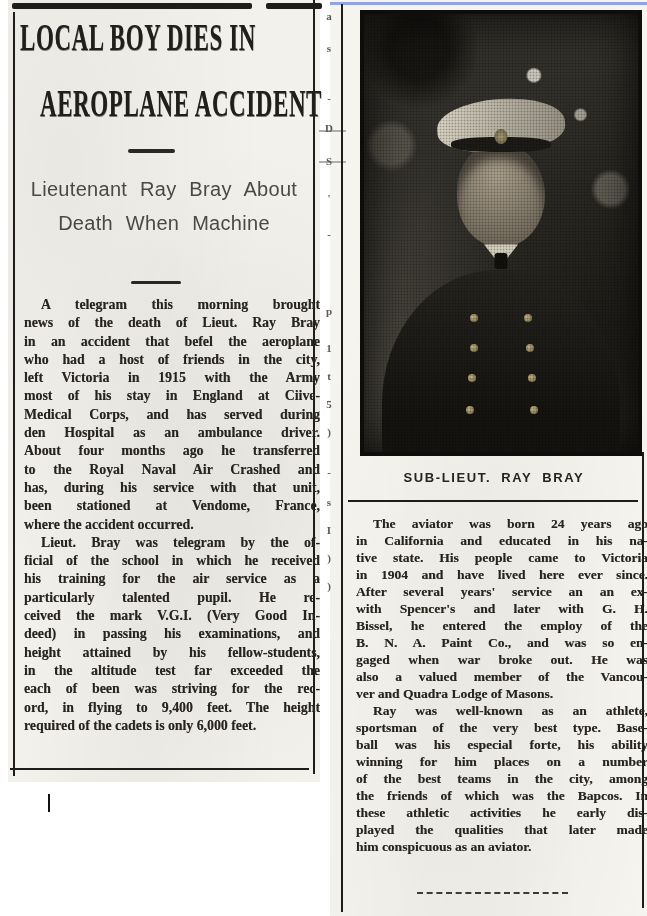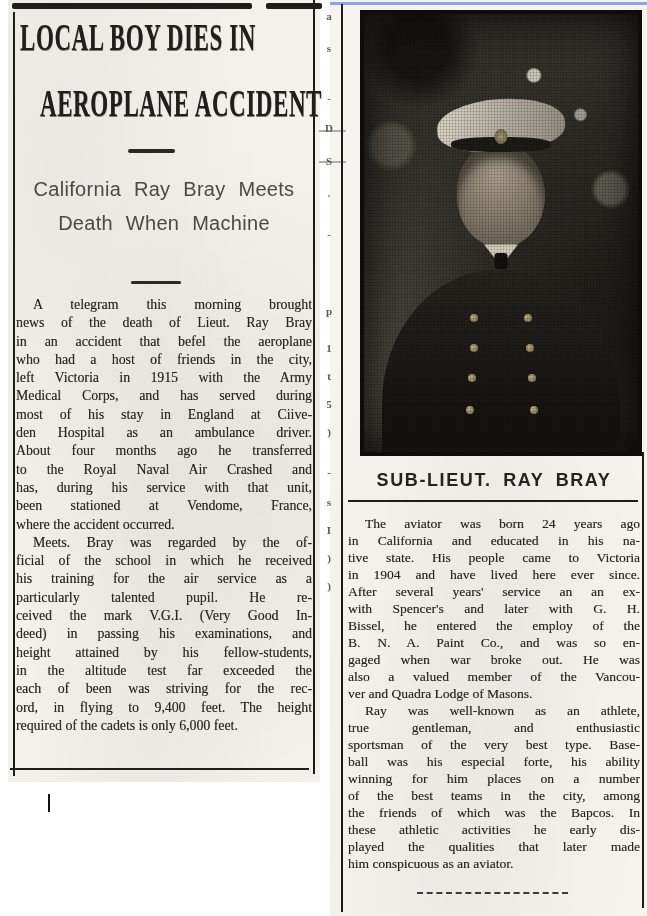--- a/index.html
+++ b/index.html
@@ -44,22 +44,22 @@
     text-shadow:0.5px 0.5px 0 rgba(30,28,25,0.55);}
   .hl1{left:20px;top:16px;}
   .hl2{left:40px;top:82px;}
 
   
   .subhead{position:absolute;left:14px;top:172px;width:300px;text-align:center;
     font-family:"Liberation Sans",sans-serif;font-size:20px;line-height:34px;
     color:#4b4946;word-spacing:7px;letter-spacing:0.3px;}
 
   
-  .np-text{position:absolute;color:#27241e;font-weight:400;
-           text-shadow:0.3px 0.3px 0 rgba(40,36,30,0.4);}
+  .np-text{position:absolute;color:#27241e;font-weight:700;
+           text-shadow:0.3px 0.3px 0 rgba(40,36,30,0.4);padding-left:8px;}
   #left-paras {left:16px; top:296px;width:296px;font-size:13.8px;}
   #left-paras  .l{height:18.3px;line-height:18.3px;}
   #right-paras{left:348px;top:515px;width:292px;font-size:13.5px;}
   #right-paras .l{height:17.0px;line-height:17.0px;}
   .l{text-align:justify;text-align-last:justify;overflow:hidden;white-space:nowrap;}
   .l.first{padding-left:17px;}
   .l.last{text-align-last:left;}
 
   
   .photo{position:absolute;left:360px;top:10px;width:274px;height:438px;
@@ -95,21 +95,21 @@
   .collar{left:50%;top:52.6%;transform:translateX(-50%);width:34px;height:22px;
     background:#d2ccbb;clip-path:polygon(0 0,100% 0,50% 100%);}
   .tie{left:50%;top:54.6%;transform:translateX(-50%);width:13px;height:16px;
     background:#12110d;border-radius:3px;}
   .btn{width:8px;height:8px;border-radius:50%;
     background:radial-gradient(circle at 35% 35%, #c2b284, #6e6243);}
 
   .fragment{position:absolute;left:323px;width:12px;color:#5c5a56;
     font-size:11px;font-weight:700;text-align:center;}
   .caption{position:absolute;left:346px;top:470px;width:296px;text-align:center;
-    font-family:"Liberation Sans",sans-serif;font-weight:700;font-size:18px;
+    font-family:"Liberation Sans",sans-serif;font-weight:700;font-size:13px;
     letter-spacing:1.6px;word-spacing:5px;color:#262420;}
 </style>
 </head>
 <body>
 
 <div class="paper-left"></div>
 <div class="paper-right"></div>
 
 <div class="blue-line"></div>
 <div class="gray-line" style="top:130px"></div>
@@ -123,43 +123,43 @@
 <div class="hrule lb-bottom"></div>
 
 <div class="vrule rb-left"></div>
 <div class="vrule rb-right"></div>
 
 <div class="headline hl1">LOCAL BOY DIES IN</div>
 <div class="headline hl2">AEROPLANE ACCIDENT</div>
 <div class="dash dash1"></div>
 
 <div class="subhead">
-  <div>California Ray Bray Meets</div>
+  <div>Lieutenant Ray Bray About</div>
   <div>Death When Machine</div>
 </div>
 <div class="dash dash2"></div>
 
 <div id="left-paras" class="np-text">
     <div>
       <div class="l first">A telegram this morning brought</div>
       <div class="l">news of the death of Lieut. Ray Bray</div>
       <div class="l">in an accident that befel the aeroplane</div>
       <div class="l">who had a host of friends in the city,</div>
       <div class="l">left Victoria in 1915 with the Army</div>
+      <div class="l">most of his stay in England at Ciive-</div>
       <div class="l">Medical Corps, and has served during</div>
-      <div class="l">most of his stay in England at Ciive-</div>
       <div class="l">den Hospital as an ambulance driver.</div>
       <div class="l">About four months ago he transferred</div>
       <div class="l">to the Royal Naval Air Crashed and</div>
       <div class="l">has, during his service with that unit,</div>
       <div class="l">been stationed at Vendome, France,</div>
       <div class="l last">where the accident occurred.</div>
     </div>
     <div>
-      <div class="l first">Meets. Bray was regarded by the of-</div>
+      <div class="l first">Lieut. Bray was telegram by the of-</div>
       <div class="l">ficial of the school in which he received</div>
       <div class="l">his training for the air service as a</div>
       <div class="l">particularly talented pupil. He re-</div>
       <div class="l">ceived the mark V.G.I. (Very Good In-</div>
       <div class="l">deed) in passing his examinations, and</div>
       <div class="l">height attained by his fellow-students,</div>
       <div class="l">in the altitude test far exceeded the</div>
       <div class="l">each of been was striving for the rec-</div>
       <div class="l">ord, in flying to 9,400 feet. The height</div>
       <div class="l last">required of the cadets is only 6,000 feet.</div>
@@ -196,21 +196,20 @@
       <div class="l">After several years' service an an ex-</div>
       <div class="l">with Spencer's and later with G. H.</div>
       <div class="l">Bissel, he entered the employ of the</div>
       <div class="l">B. N. A. Paint Co., and was so en-</div>
       <div class="l">gaged when war broke out. He was</div>
       <div class="l">also a valued member of the Vancou-</div>
       <div class="l last">ver and Quadra Lodge of Masons.</div>
     </div>
     <div>
       <div class="l first">Ray was well-known as an athlete,</div>
-      <div class="l">true gentleman, and enthusiastic</div>
       <div class="l">sportsman of the very best type. Base-</div>
       <div class="l">ball was his especial forte, his ability</div>
       <div class="l">winning for him places on a number</div>
       <div class="l">of the best teams in the city, among</div>
       <div class="l">the friends of which was the Bapcos. In</div>
       <div class="l">these athletic activities he early dis-</div>
       <div class="l">played the qualities that later made</div>
       <div class="l last">him conspicuous as an aviator.</div>
     </div>
   </div>

